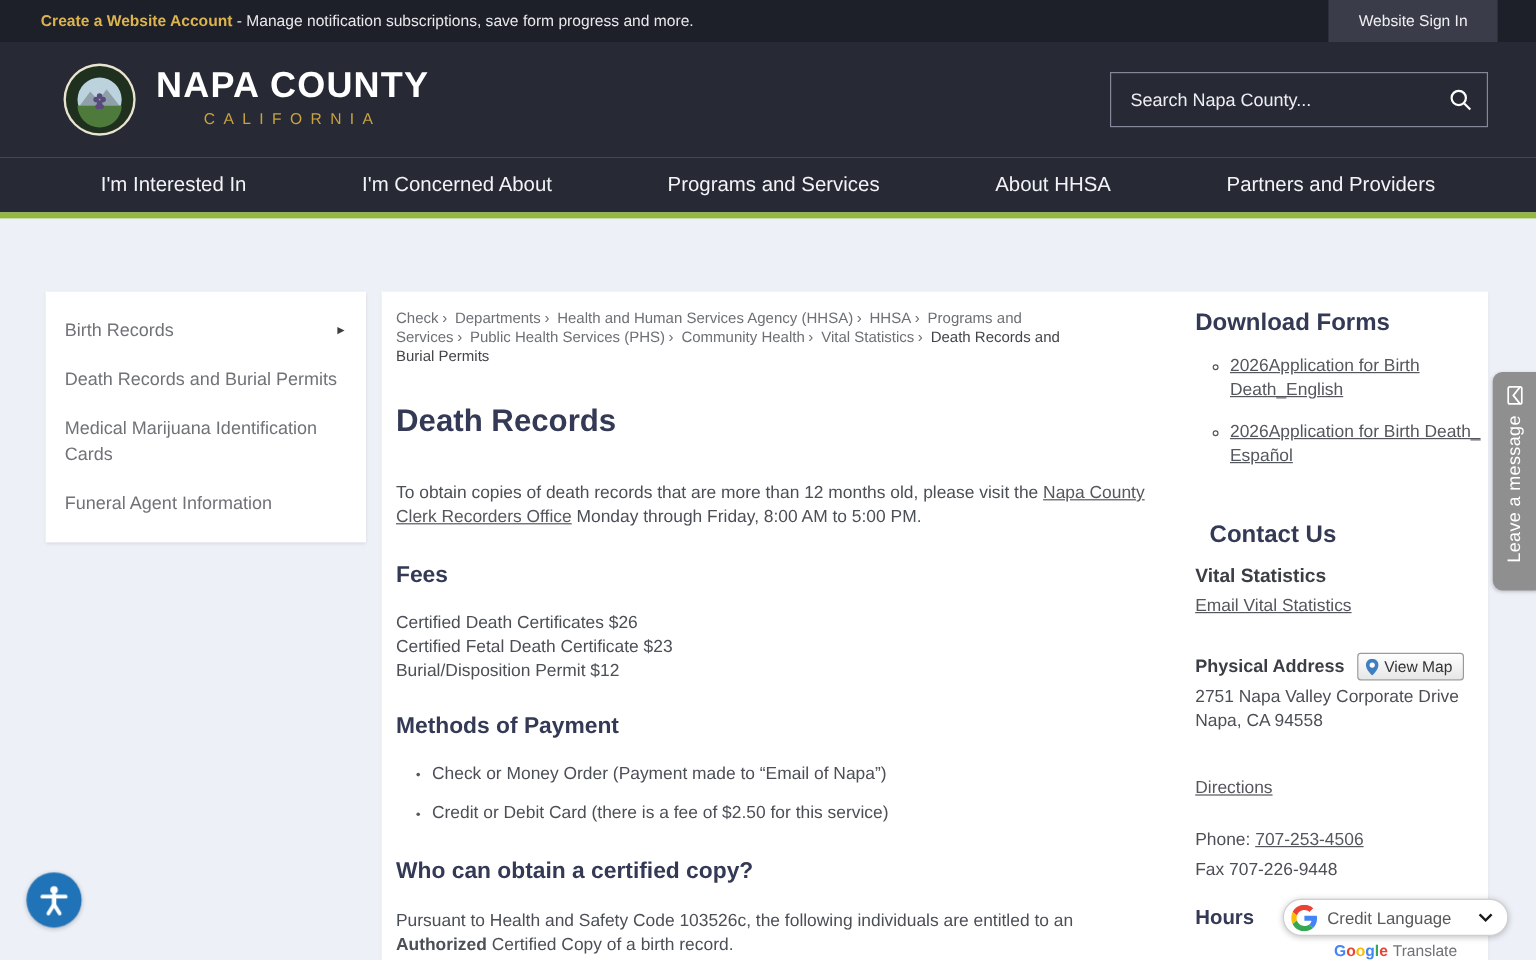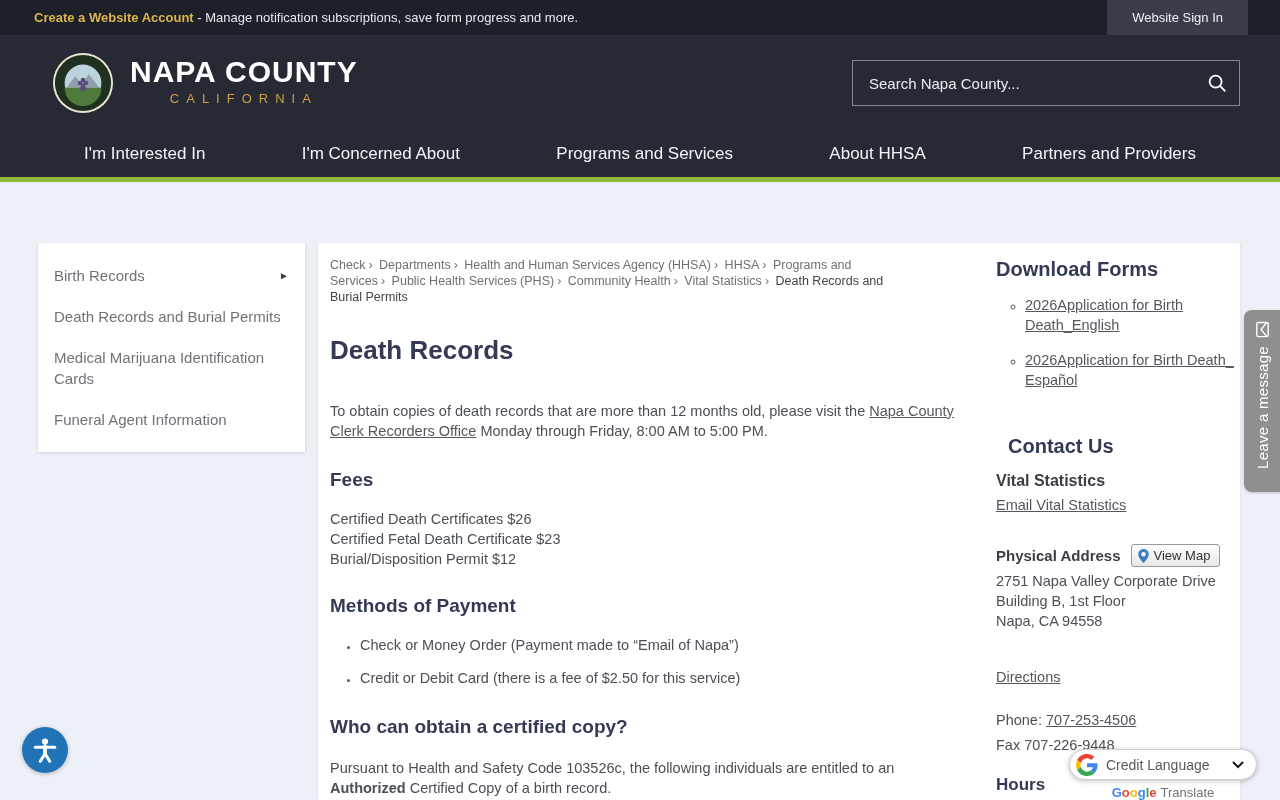--- a/index.html
+++ b/index.html
@@ -14,21 +14,21 @@
   .signin-btn { margin-left:auto; margin-right:32px; height:40px; padding:0 25px;
     background:#3a3d49; border:none; color:#f0f0f3; font-size:13px; font-family:inherit;
     display:flex; align-items:center; cursor:pointer; }
 
   
   .header { height:96px; background:#272935; position:relative; }
   .seal { position:absolute; left:52px; top:17px; width:62px; height:62px; border-radius:50%; }
   .site-title { position:absolute; left:130px; top:21px; display:flex; flex-direction:column; }
   .site-name { font-size:30px; font-weight:bold; color:#ffffff; letter-spacing:1px; line-height:32px; }
   .site-sub { font-size:13px; color:#c9a33f; letter-spacing:7px; margin-top:3px; text-align:center; }
-  .search-wrap { position:absolute; right:40px; top:25px; width:388px; height:46px; }
+  .search-wrap { position:absolute; right:40px; top:25px; width:315px; height:46px; }
   .search-input { width:100%; height:100%; background:transparent; border:1px solid #85889a;
     color:#fff; font-size:15px; padding:0 48px 0 16px; font-family:inherit; }
   .search-input::placeholder { color:#edeef2; opacity:1; }
   .search-btn { position:absolute; right:10px; top:11px; width:26px; height:26px;
     background:none; border:none; cursor:pointer; }
 
   
   .nav { height:46px; background:#272935; display:flex; align-items:center;
     justify-content:space-between; padding:0 84px; }
   .nav-item { color:#f2f3f6; font-size:17px; cursor:pointer; white-space:nowrap; }
@@ -242,21 +242,20 @@
           <button class="viewmap-btn">
             <svg width="11" height="14" viewBox="0 0 24 32">
               <path fill="#3f7fc1" d="M12 0C5.4 0 0 5.4 0 12c0 9 12 20 12 20s12-11 12-20C24 5.4 18.6 0 12 0z"></path>
               <circle cx="12" cy="12" r="5" fill="#ffffff"></circle>
             </svg>
             <span>View Map</span>
           </button>
         </div>
         <div class="body-text addr">
           <div>2751 Napa Valley Corporate Drive</div>
-          <div>Building B, 1st Floor</div>
           <div>Napa, CA 94558</div>
         </div>
 
         <a class="glink directions-link">Directions</a>
 
         <div class="phone-row">
           <span>Phone: </span><a class="glink">707-253-4506</a>
         </div>
         <div class="fax-row">Fax 707-226-9448</div>
 

